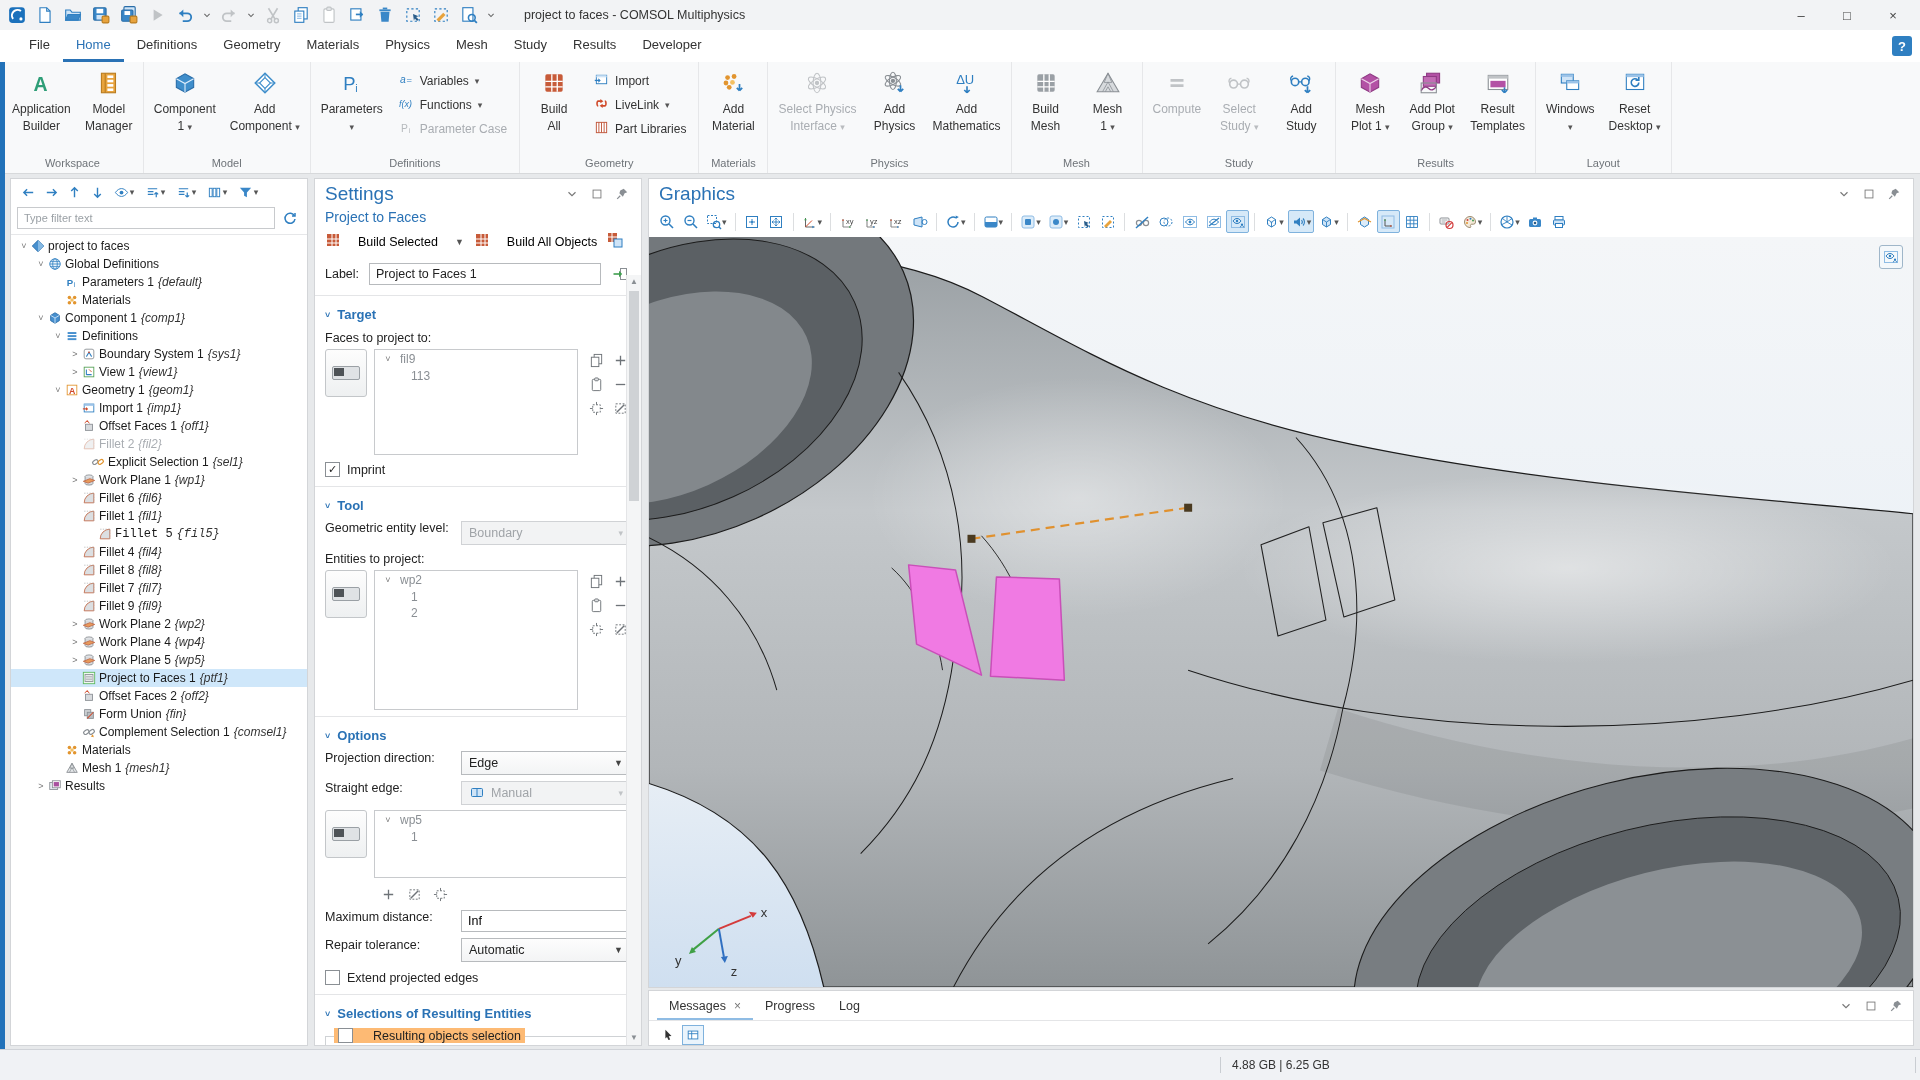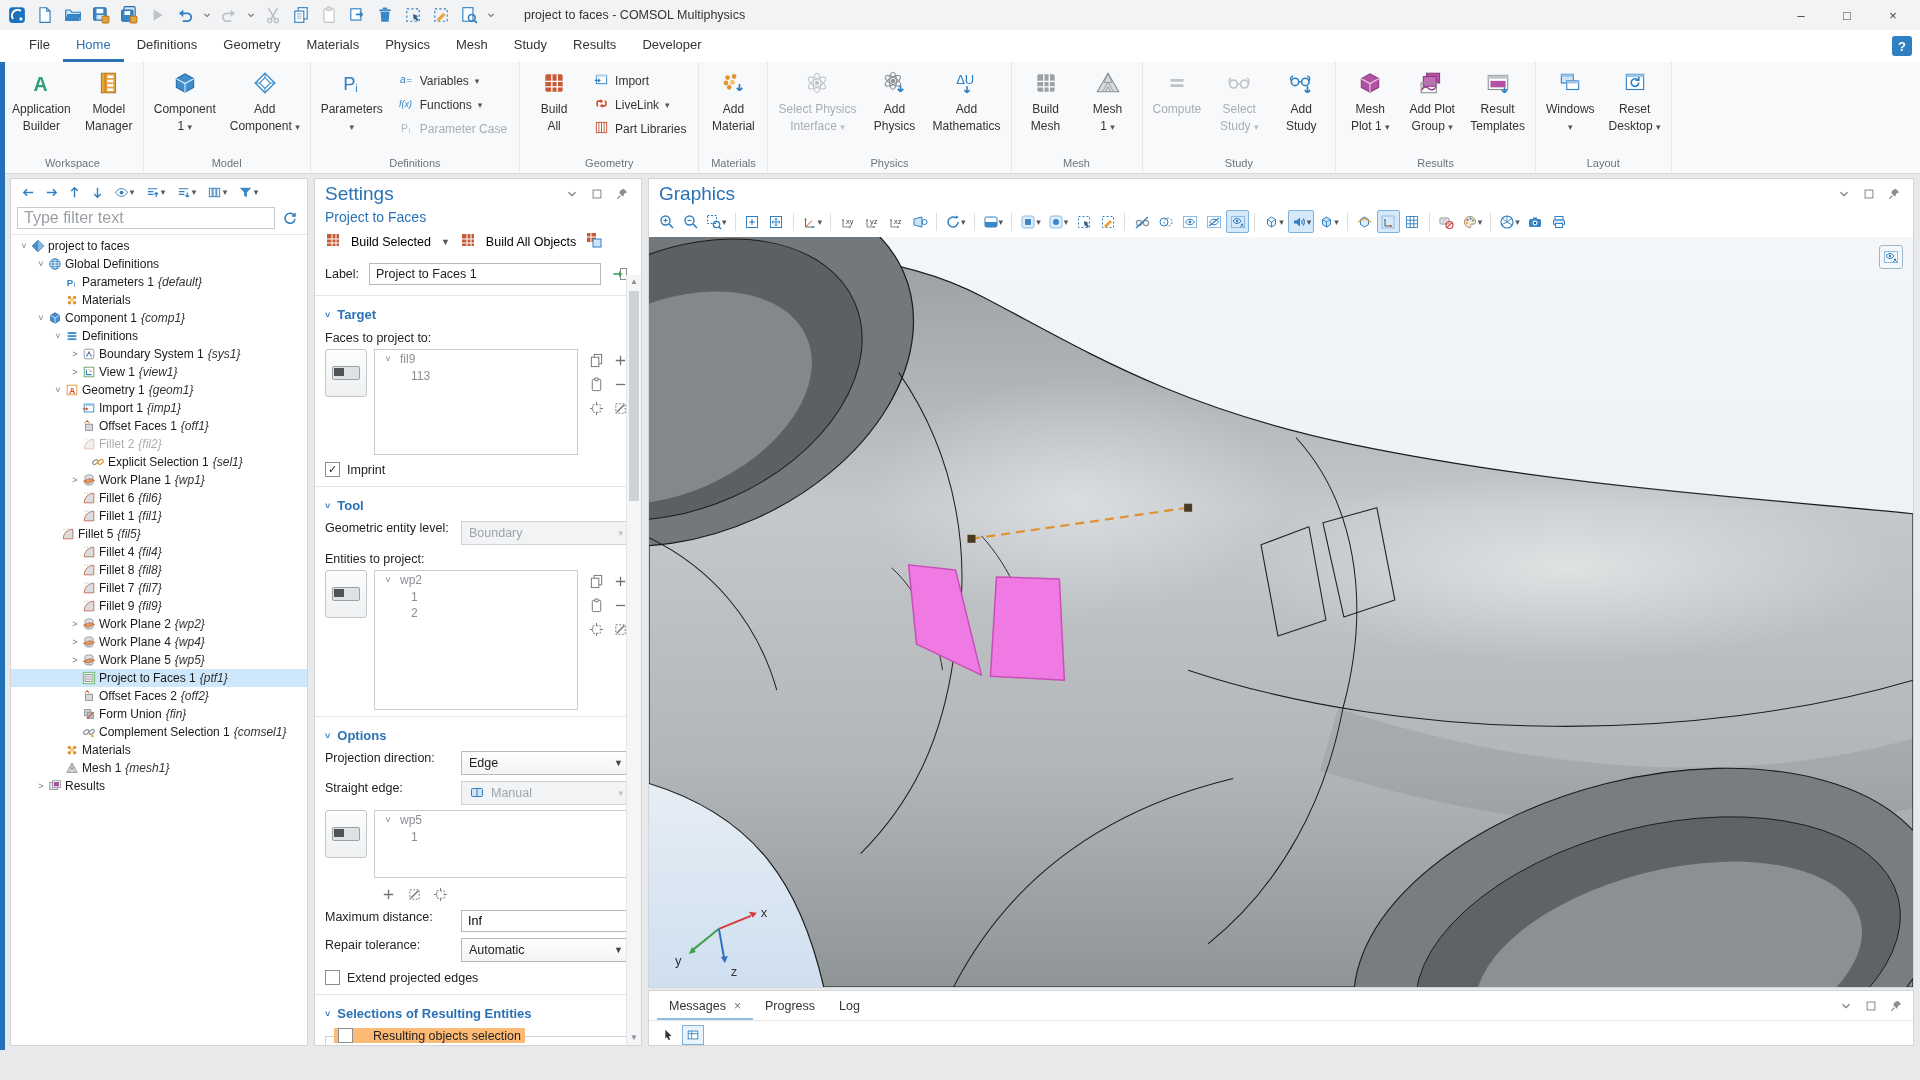--- a/index.html
+++ b/index.html
@@ -38,37 +38,37 @@
   .phead{height:30px;display:flex;align-items:center;padding:0 10px;}
   .ptitle{color:#2a72b5;font-size:19px;font-weight:400;}
   .pctrls{margin-left:auto;display:flex;gap:7px;}
   .pcbtn{width:18px;height:18px;background:none;border:none;padding:0;display:flex;align-items:center;justify-content:center;}
   
   #model-builder{left:10px;top:178px;width:296px;bottom:34px;}
   .mbtoolbar{height:26px;display:flex;align-items:center;gap:1px;padding:0 6px;}
   .tbtn{background:none;border:none;width:22px;height:22px;display:flex;align-items:center;justify-content:center;padding:0;}
   .tbtn .caret{margin-left:1px;}
   .filterrow{display:flex;align-items:center;padding:2px 6px;gap:4px;}
-  .filter{flex:1;height:20px;border:1px solid #c8cacd;font-size:16px;padding:0 6px;color:#333;font-family:inherit;}
+  .filter{flex:1;height:20px;border:1px solid #c8cacd;font-size:11px;padding:0 6px;color:#333;font-family:inherit;}
   .filter::placeholder{color:#9aa0a5;}
   .mbdiv{height:1px;background:#e6e7e9;margin:3px 0 2px;}
   .tree{overflow:hidden;}
   .tree-row{display:flex;align-items:center;height:18px;font-size:12px;white-space:nowrap;}
   .tree-row.selected{background:#cfe7fa;}
   .twisty{width:14px;font-size:9px;color:#777;text-align:center;flex:none;}
   .ticon{width:17px;flex:none;display:flex;align-items:center;}
   .tlabel{color:#1a1a1a;}
   .ttag{font-style:italic;color:#333;margin-left:4px;}
   .tree-row.off .tlabel,.tree-row.off .ttag{color:#a9adb2;}
   .tree-row.off .ticon{opacity:.45;}
   
   #settings{left:314px;top:178px;width:326px;bottom:34px;}
   .ssub{padding:0 10px 4px;color:#2a72b5;font-size:14px;}
   .stoolbar{display:flex;align-items:center;gap:10px;padding:3px 10px 6px;font-size:12.5px;color:#222;}
-  .stb{display:flex;align-items:center;gap:10px;background:none;border:none;font-size:12.5px;padding:0;}
+  .stb{display:flex;align-items:center;gap:17px;background:none;border:none;font-size:12.5px;padding:0;}
   .labelrow{display:flex;align-items:center;gap:8px;padding:6px 10px;}
   .labelrow .lbl{width:36px;}
   .labelrow input{flex:1;height:20px;border:1px solid #b7babd;padding:0 6px;font-size:12.5px;font-family:inherit;color:#222;}
   .sdiv{height:1px;background:#e4e5e7;margin:4px 0;}
   .sect{display:flex;align-items:center;gap:7px;color:#2a72b5;font-weight:700;font-size:13px;padding:7px 10px 5px;background:none;border:none;width:100%;text-align:left;}
   .sect .tw{font-size:9px;color:#2a72b5;}
   .srow{display:flex;align-items:flex-start;gap:8px;padding:3px 10px;}
   .srow .flabel{width:128px;flex:none;color:#222;}
   .slabel{padding:4px 10px 2px;color:#222;}
   .sel{height:22px;border:1px solid #b7babd;background:linear-gradient(#fdfdfd,#f3f4f5);display:flex;align-items:center;padding:0 7px;gap:6px;flex:1;color:#222;position:relative;}
@@ -800,21 +800,21 @@
           <span class="twisty"></span>
           <span class="ticon">
             <svg viewBox="0 0 16 16" width="14" height="14" aria-hidden="true" font-family="Liberation Sans, sans-serif">
               <path d="M13.5 2.5A11 11 0 0 0 2.5 13.5h11z" fill="#dcdfe2" stroke="#c06a4a"></path>
               <path d="M2.5 2.5h11v11" fill="none" stroke="#aaa" stroke-dasharray="1.5 1.5" stroke-width=".8"></path>
             </svg>
           </span>
           <span class="tlabel">Fillet 1</span>
           <span class="ttag">{fil1}</span>
         </div>
-        <div class="tree-row" style="padding-left: 36px;">
+        <div class="tree-row" style="padding-left: 73px; font-family: Liberation Mono, monospace;">
           <span class="twisty"></span>
           <span class="ticon">
             <svg viewBox="0 0 16 16" width="14" height="14" aria-hidden="true" font-family="Liberation Sans, sans-serif">
               <path d="M13.5 2.5A11 11 0 0 0 2.5 13.5h11z" fill="#dcdfe2" stroke="#c06a4a"></path>
               <path d="M2.5 2.5h11v11" fill="none" stroke="#aaa" stroke-dasharray="1.5 1.5" stroke-width=".8"></path>
             </svg>
           </span>
           <span class="tlabel">Fillet 5</span>
           <span class="ttag">{fil5}</span>
         </div>
@@ -1641,13 +1641,18 @@
         </button>
         <button class="mtb active">
           <svg viewBox="0 0 16 16" width="14" height="14" aria-hidden="true" font-family="Liberation Sans, sans-serif">
             <rect x="2.5" y="3.5" width="11" height="9" fill="#fff" stroke="#2f7fc1"></rect>
             <path d="M2.5 6.5h11M6.5 3.5v9" stroke="#2f7fc1"></path>
           </svg>
         </button>
       </div>
   </div>
 
+  <div class="statusbar">
+    <span class="statussep"></span>
+    <span class="memtext">4.88 GB | 6.25 GB</span>
+    <span class="statussep statussep2"></span>
+  </div>
 </div>
 
 </body></html>

